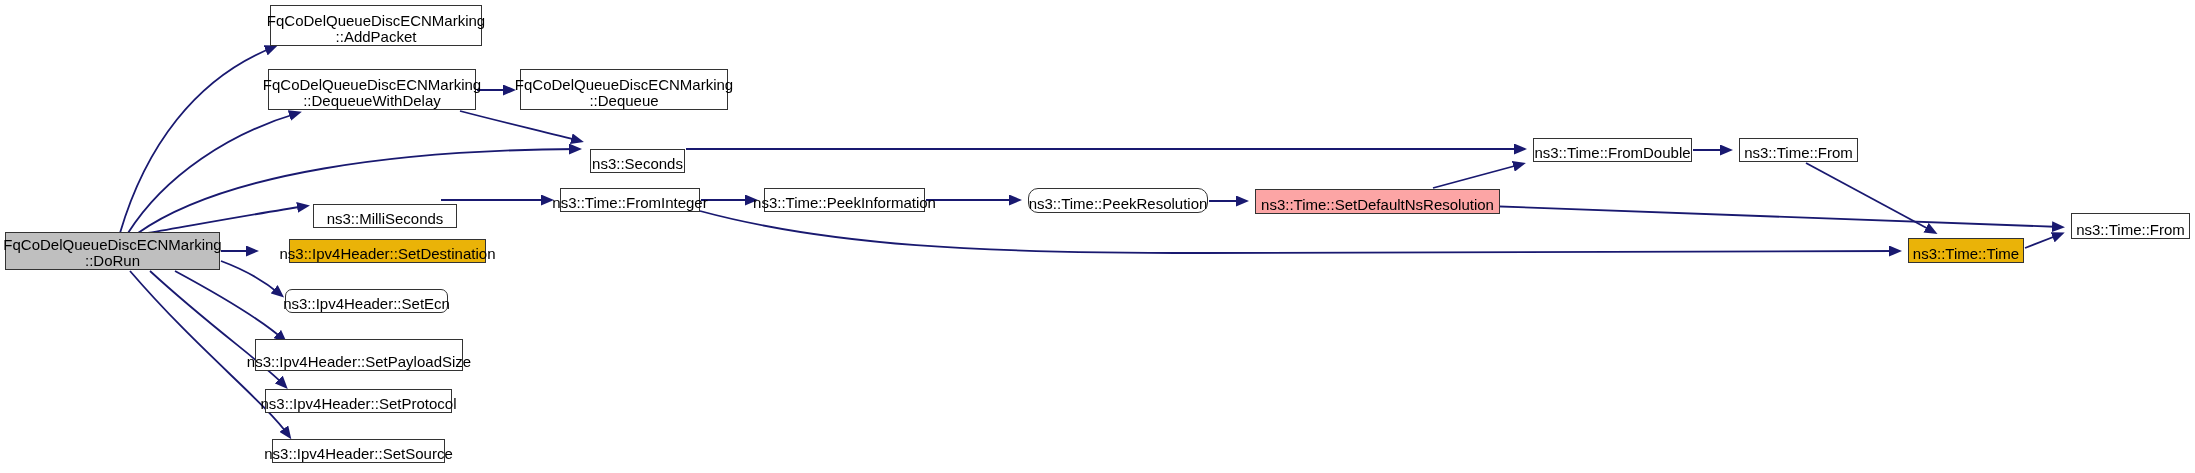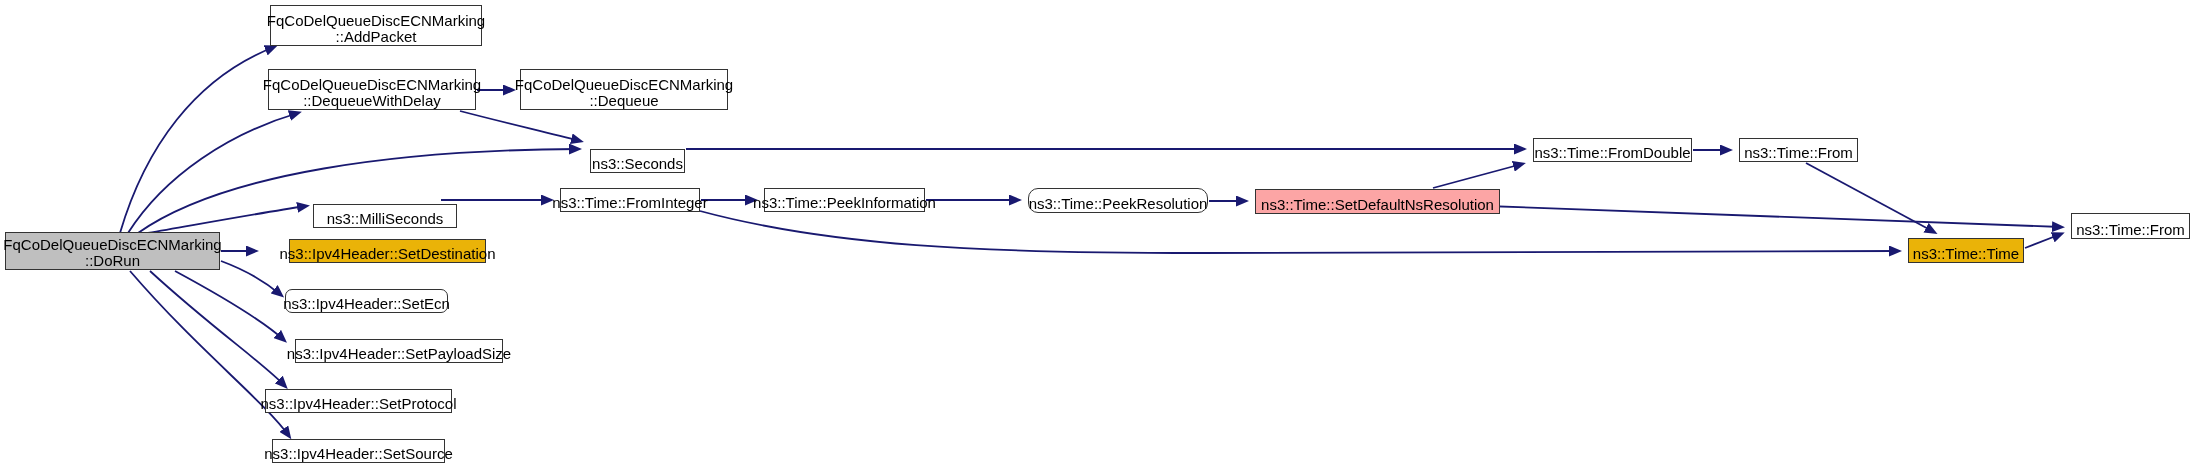--- a/index.html
+++ b/index.html
@@ -126,21 +126,21 @@
       </div>
       <div class="node" style="left: 2071px; top: 213px; width: 119px; height: 26px; border-color: rgb(51, 51, 51); background: rgb(255, 255, 255);">
         <span class="line">ns3::Time::From</span>
       </div>
       <div class="node" style="left: 265px; top: 239px; width: 197px; height: 24px; border-color: rgb(51, 51, 51); background: #eab308; margin-left: 24px;">
         <span class="line">ns3::Ipv4Header::SetDestination</span>
       </div>
       <div class="node" style="left: 285px; top: 289px; width: 163px; height: 24px; border-color: rgb(51, 51, 51); background: rgb(255, 255, 255); border-radius: 7px;">
         <span class="line">ns3::Ipv4Header::SetEcn</span>
       </div>
-      <div class="node" style="left: 255px; top: 339px; width: 208px; height: 24px; border-color: rgb(51, 51, 51); background: rgb(255, 255, 255); margin-left: 40px;">
+      <div class="node" style="left: 255px; top: 339px; width: 208px; height: 32px; border-color: rgb(51, 51, 51); background: rgb(255, 255, 255);">
         <span class="line">ns3::Ipv4Header::SetPayloadSize</span>
       </div>
       <div class="node" style="left: 265px; top: 389px; width: 187px; height: 24px; border-color: rgb(51, 51, 51); background: rgb(255, 255, 255);">
         <span class="line">ns3::Ipv4Header::SetProtocol</span>
       </div>
       <div class="node" style="left: 272px; top: 439px; width: 173px; height: 24px; border-color: rgb(51, 51, 51); background: rgb(255, 255, 255);">
         <span class="line">ns3::Ipv4Header::SetSource</span>
       </div>
     </div>
 </div>

